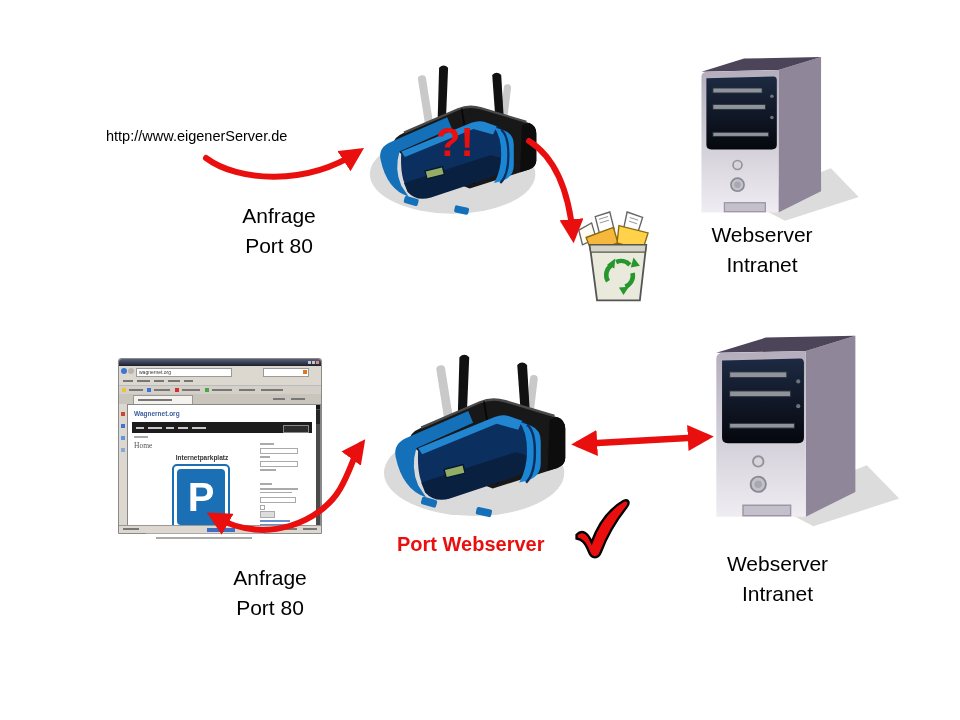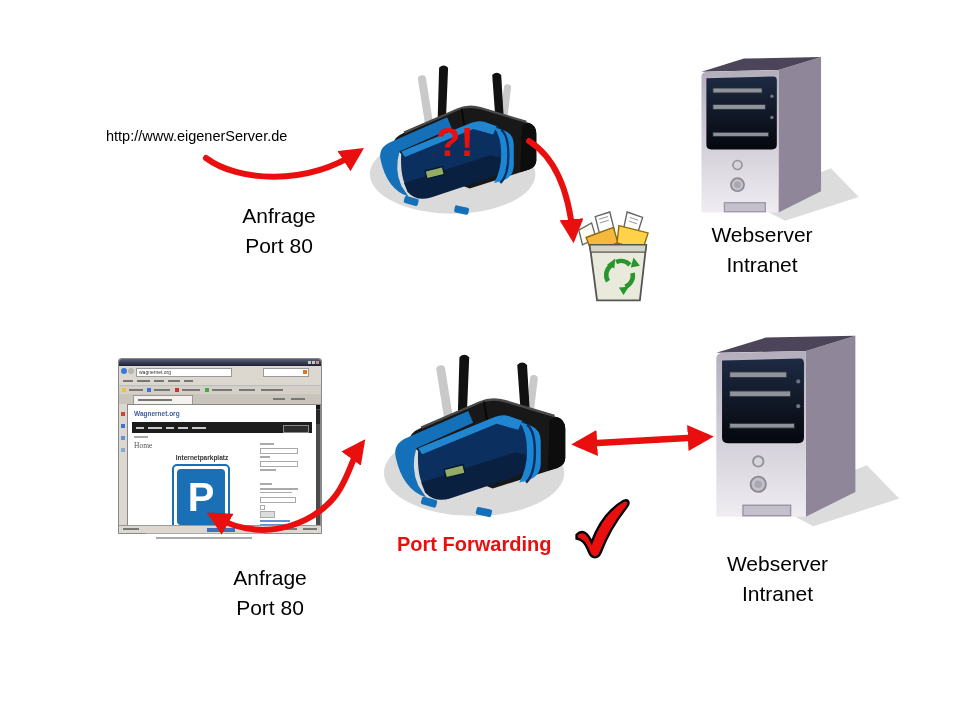--- a/index.html
+++ b/index.html
@@ -263,21 +263,21 @@
       <div style="position:absolute;left:88px;top:1.5px;width:28px;height:4px;background:#3f6fc0;"></div>
       <div class="dash" style="right:24px;top:2px;width:14px;height:2px;"></div>
       <div class="dash" style="right:4px;top:2px;width:14px;height:2px;"></div>
     </div>
   </div>
 
   <svg class="icon" style="left:382px;top:344px;" width="196" height="190" viewBox="0 0 200 175">
       <use href="#sym-router"></use>
     </svg>
 
-  <div class="abs pf-text" style="left:397px;top:533px;">Port Forwarding</div>
+  <div class="abs pf-text" style="left:397px;top:533px;">Port Webserver</div>
 
   <svg class="icon" style="left:567px;top:497px;" width="70" height="66" viewBox="0 0 70 70">
       <use href="#sym-check"></use>
     </svg>
 
   <svg class="icon" style="left:703px;top:330px;" width="200" height="200" viewBox="0 0 210 210">
       <use href="#sym-server"></use>
     </svg>
 
   <div class="abs label" style="left:685px;top:549px;width:185px;">

